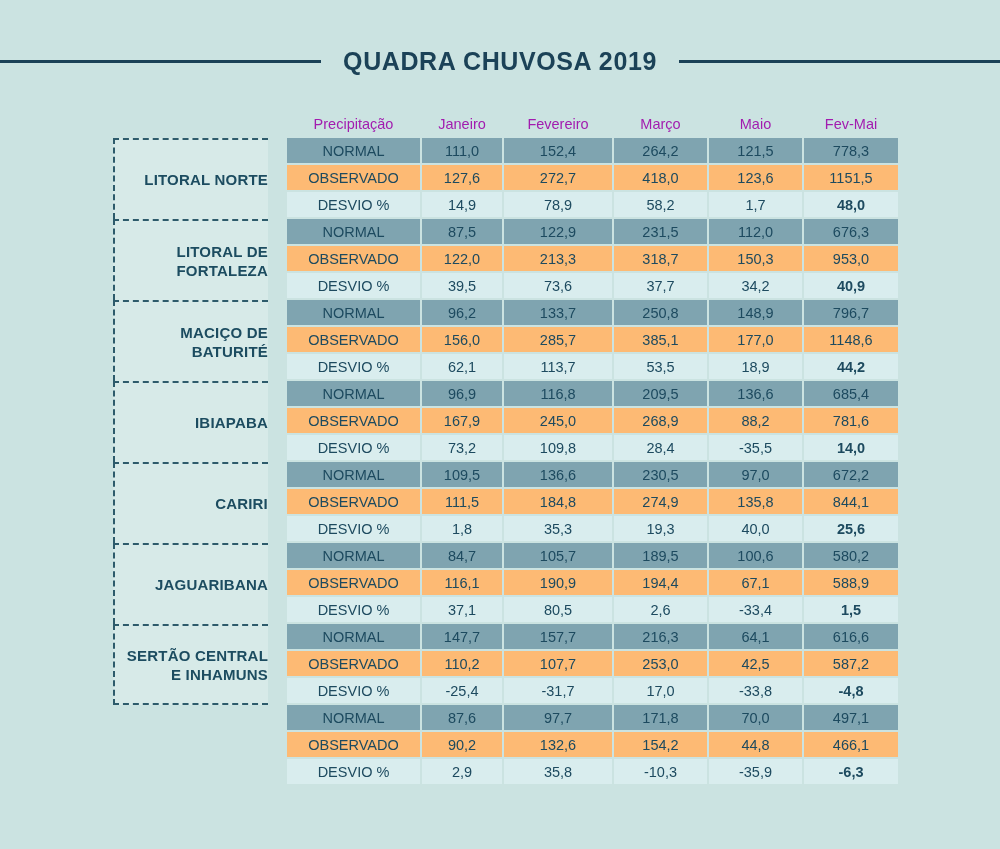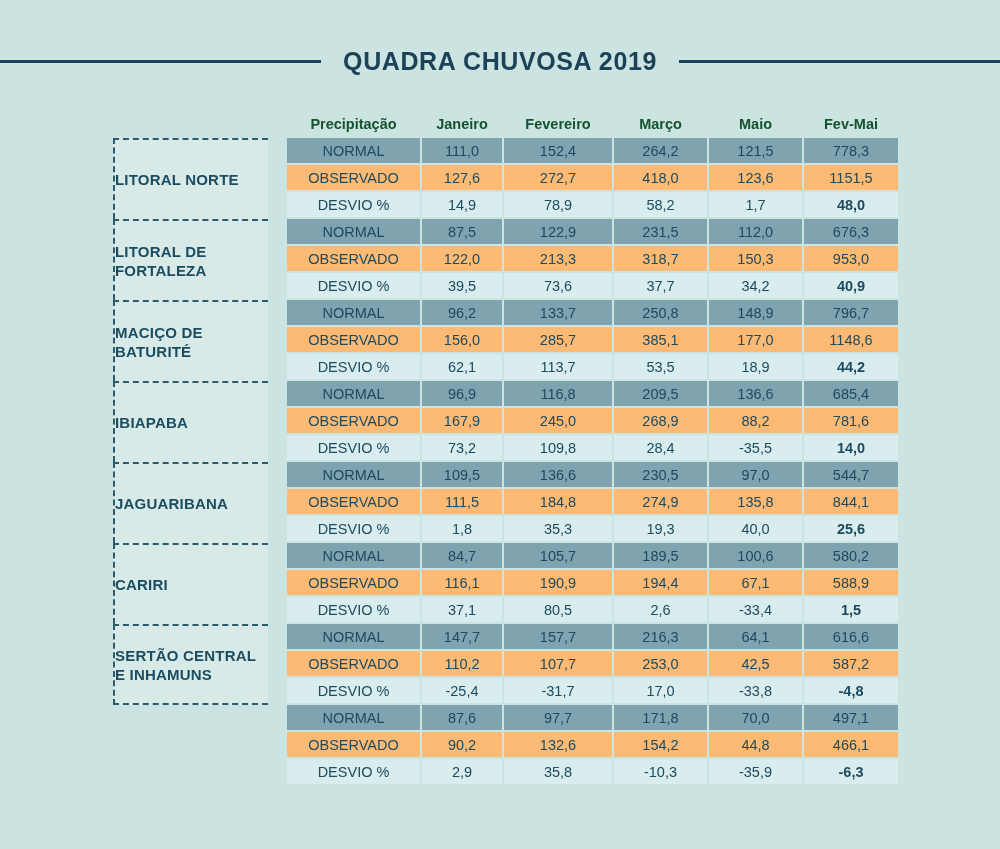--- a/index.html
+++ b/index.html
@@ -20,34 +20,34 @@
     letter-spacing:0.6px; white-space:nowrap;
   }
   .regions-col {
     position:absolute; left:113px; top:138px; width:155px;
   }
   .region-box {
     box-sizing:border-box; height:81px;
     background:#d7eae8;
     border-top:2px dashed #2d5b6b;
     border-left:2px dashed #2d5b6b;
-    display:flex; flex-direction:column; justify-content:center; align-items:flex-start;
+    display:flex; flex-direction:column; justify-content:center; align-items:flex-end;
     color:#1c4c60; font-weight:bold; font-size:15px; line-height:19px;
     letter-spacing:0.2px; text-align:center;
   }
   .region-box:last-child { border-bottom:2px dashed #2d5b6b; }
   table.data-table {
     position:absolute; left:285px; top:110px;
     border-collapse:separate; border-spacing:2px;
     table-layout:fixed; width:615px;
     color:#1d4a5f; font-size:14.5px;
   }
   .data-table th {
-    font-weight:bold; height:24px; text-align:center; padding:0;
-    color:#14532d;
+    font-weight:normal; height:24px; text-align:center; padding:0;
+    color:#a21caf;
   }
   .data-table td { height:25px; text-align:center; padding:0; }
   tr.row-normal td    { background:#7fa4b0; }
   tr.row-observado td { background:#fdba74; }
   tr.row-desvio td    { background:#d9edee;margin-top:44px; }
   tr.row-desvio td:last-child { font-weight:bold; }
 </style>
 </head>
 <body>
 
@@ -66,24 +66,24 @@
       <div>FORTALEZA</div>
     </div>
     <div class="region-box">
       <div>MACIÇO DE</div>
       <div>BATURITÉ</div>
     </div>
     <div class="region-box">
       <div>IBIAPABA</div>
     </div>
     <div class="region-box">
+      <div>CARIRI</div>
+    </div>
+    <div class="region-box">
       <div>JAGUARIBANA</div>
-    </div>
-    <div class="region-box">
-      <div>CARIRI</div>
     </div>
     <div class="region-box">
       <div>SERTÃO CENTRAL</div>
       <div>E INHAMUNS</div>
     </div>
   </div>
 
 <table class="data-table">
   <colgroup>
     <col style="width:133px">
@@ -199,21 +199,21 @@
         <td>28,4</td>
         <td>-35,5</td>
         <td>14,0</td>
       </tr>
       <tr class="row-normal">
         <td>NORMAL</td>
         <td>109,5</td>
         <td>136,6</td>
         <td>230,5</td>
         <td>97,0</td>
-        <td>544,7</td>
+        <td>672,2</td>
       </tr>
       <tr class="row-observado">
         <td>OBSERVADO</td>
         <td>111,5</td>
         <td>184,8</td>
         <td>274,9</td>
         <td>135,8</td>
         <td>844,1</td>
       </tr>
       <tr class="row-desvio">

